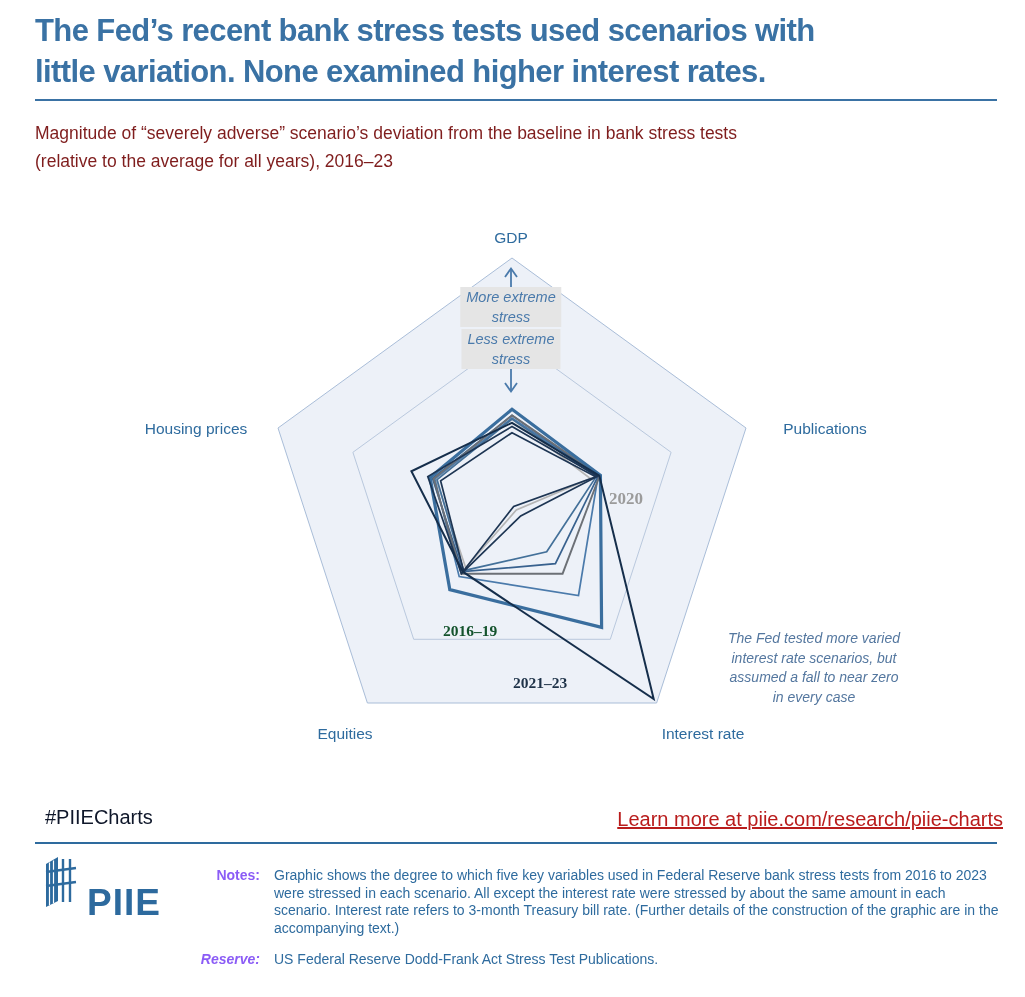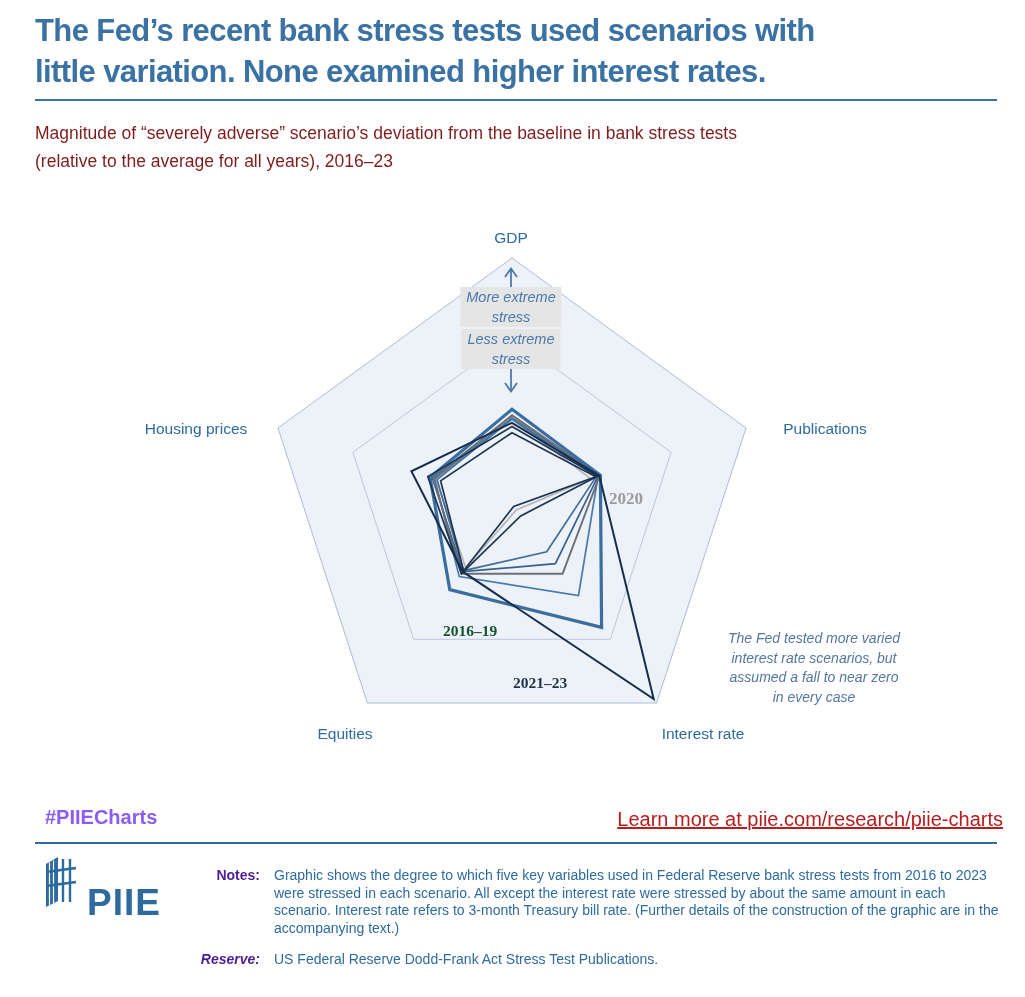--- a/index.html
+++ b/index.html
@@ -14,27 +14,27 @@
   .subtitle{left:35px;top:119px;width:965px;font-size:17.5px;line-height:28px;color:#7f1d1d;}
   
   #chart{left:0;top:210px;width:977px;height:560px;}
   #radar-svg{position:absolute;left:0;top:0;}
   .axis-label{font-size:15.5px;color:#2e6b9e;white-space:nowrap;}
   .stress{font-size:14.5px;line-height:20px;font-style:italic;color:#4a7aab;
           background:#e5e5e5;padding:0 6px;white-space:nowrap;}
   .grp{font-size:15.5px;font-weight:700;white-space:nowrap;font-family:Liberation Serif, serif;}
   .note-float{font-size:14px;line-height:19.5px;font-style:italic;color:#54779f;white-space:nowrap;}
   
-  .hashtag{left:45px;top:806px;font-size:20px;font-weight:700;color:#8b5cf6;}
+  .hashtag{left:45px;top:806px;font-size:20px;font-weight:400;color:#0f172a;}
   .learn{right:22px;top:808px;font-size:20px;color:#b91c1c;text-decoration:underline;}
   .foot-rule{left:35px;top:842px;width:962px;height:2px;background:#2e6b9e;}
   .logo-wrap{left:45px;top:856px;width:180px;height:55px;}
   .logo-text{position:absolute;left:42px;top:2px;font-size:37px;font-weight:700;
              letter-spacing:1px;color:#2d6a9e;margin-top:24px;}
-  .flabel{width:82px;text-align:right;font-size:14px;font-weight:700;color:#4c1d95;}
+  .flabel{width:82px;text-align:right;font-size:14px;font-weight:700;color:#8b5cf6;}
   .fbody{left:274px;width:728px;font-size:14px;line-height:17.5px;color:#2e6b9e;}
   .notes-label{left:178px;top:867px;}
   .notes-body{top:867px;}
   .source-label{left:178px;top:951px;font-style:italic;}
   .source-body{top:951px;}
 </style>
 </head>
 <body>
 
 <div class="abs title">

